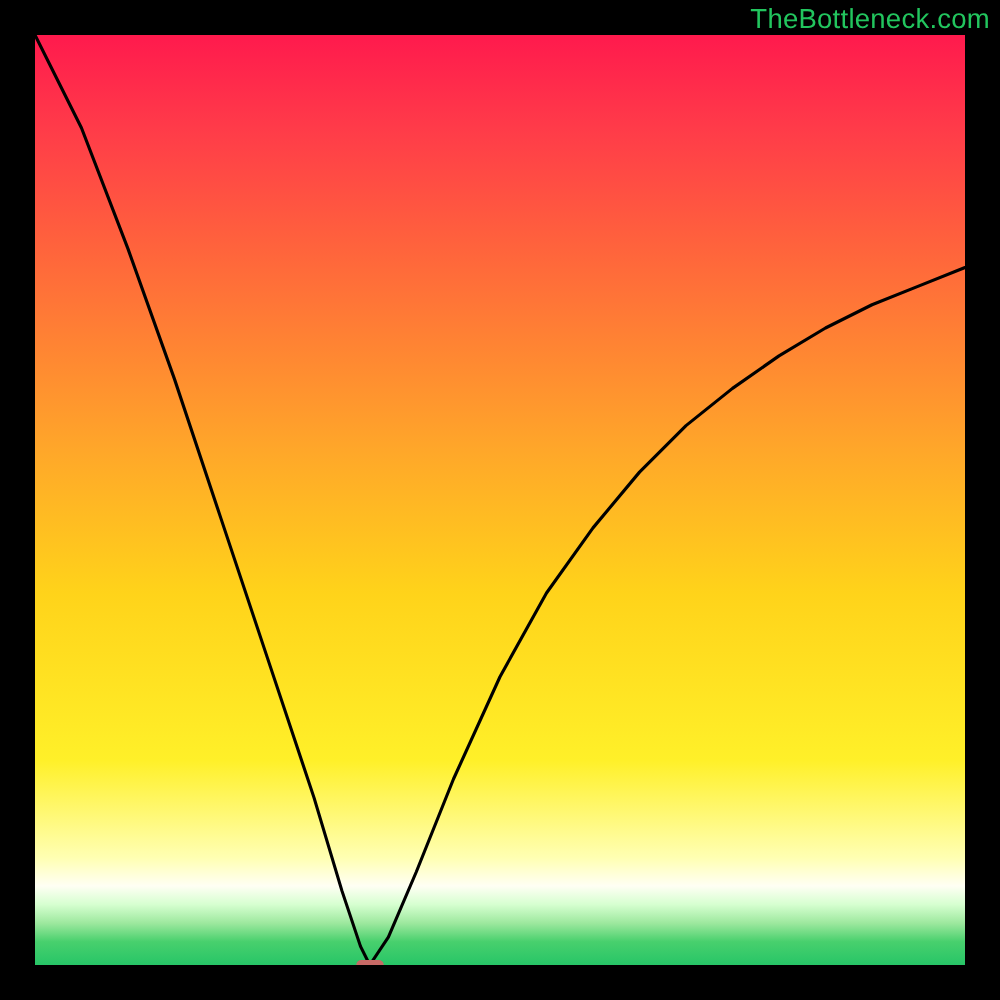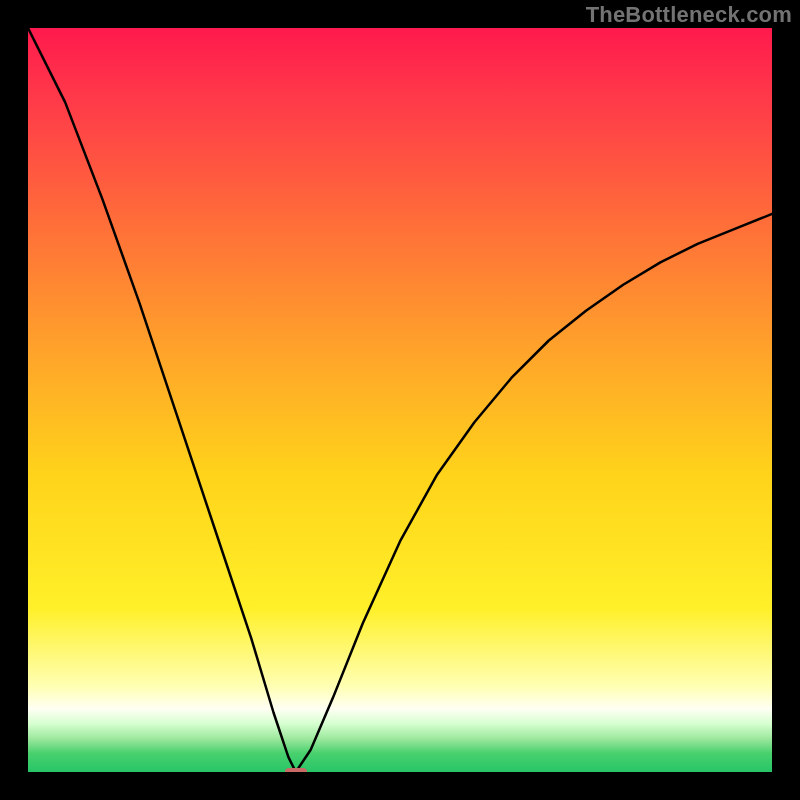--- a/index.html
+++ b/index.html
@@ -58,24 +58,24 @@
   }
   .marker {
     position: absolute;
     background: #c86a66;
     border-radius: 10px;
   }
   .watermark {
     position: absolute;
     top: 2px;
     right: 8px;
-    color: #737373;
+    color: #22c55e;
     font-size: 22px;
     letter-spacing: 0.2px;
-    font-weight: 700;
+    font-weight: 400;
   }
 </style>
 </head>
 <body>
 
 <div class="frame">
   <div class="watermark">TheBottleneck.com</div>
 
   <div class="plot-area">
     <div class="gradient"></div>

